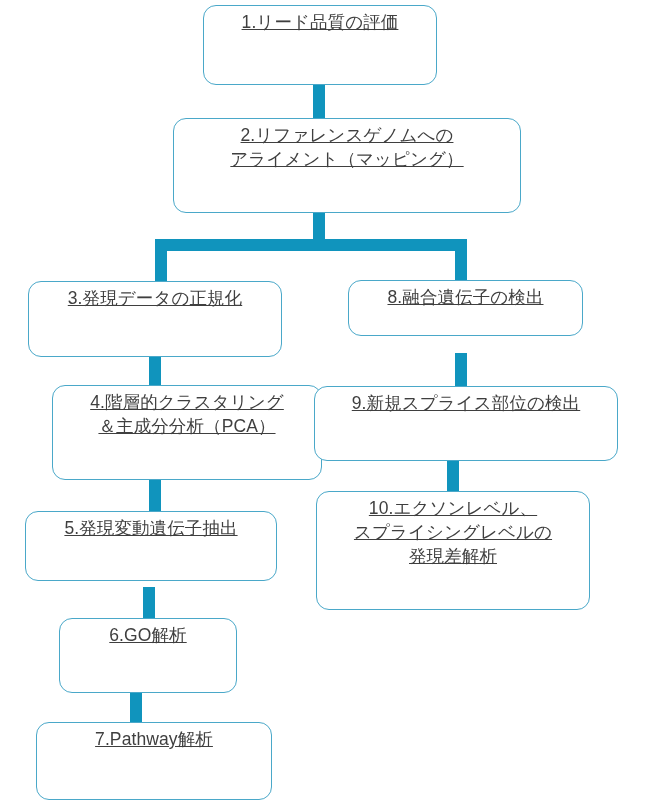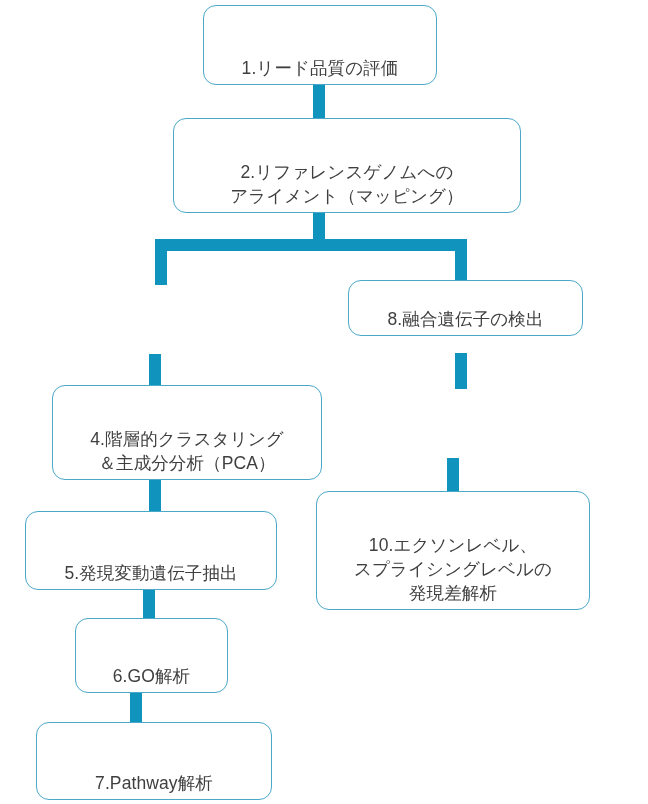--- a/index.html
+++ b/index.html
@@ -22,29 +22,30 @@
     position: absolute;
     background: #1094bd;
   }
   .node {
     position: absolute;
     box-sizing: border-box;
     border: 1.3px solid #4aa8c9;
     border-radius: 13px;
     background: #ffffff;
     display: flex;
-    align-items: flex-end;
+    align-items: flex-start;
     justify-content: center;
     text-align: center;
     color: #3f3f3f;
     font-size: 17.5px;
     line-height: 1.38;
     letter-spacing: 0.1px;
     padding: 4px 20px;
     z-index: 2;
+    text-decoration: underline;
   }
   .node .node-label {
     display: block;
     white-space: pre-line;
   }
 </style>
 </head>
 <body>
 
 <div id="flow-root">
@@ -73,42 +74,48 @@
 
   <div class="node" style="left:203px; top:5px; width:234px; height:80px;">
     <span class="node-label">1.リード品質の評価</span>
   </div>
 
   <div class="node" style="left:173px; top:118px; width:348px; height:95px;">
     <span class="node-label">2.リファレンスゲノムへの
 アライメント（マッピング）</span>
   </div>
 
+  <div class="node" style="left:28px; top:281px; width:254px; height:76px;">
+    <span class="node-label">3.発現データの正規化</span>
+  </div>
 
   <div class="node" style="left:20px; top:385px; width:270px; height:95px;margin-left:32px;">
     <span class="node-label">4.階層的クラスタリング
 ＆主成分分析（PCA）</span>
   </div>
 
-  <div class="node" style="left:25px; top:511px; width:252px; height:79px;">
+  <div class="node" style="left:25px; top:511px; width:252px; height:70px;">
     <span class="node-label">5.発現変動遺伝子抽出</span>
   </div>
 
-  <div class="node" style="left:75px; top:618px; width:153px; height:75px;">
+  <div class="node" style="left:59px; top:618px; width:178px; height:75px;">
     <span class="node-label">6.GO解析</span>
   </div>
 
   <div class="node" style="left:36px; top:722px; width:236px; height:78px;">
     <span class="node-label">7.Pathway解析</span>
   </div>
 
   <div class="node" style="left:348px; top:280px; width:235px; height:56px;">
     <span class="node-label">8.融合遺伝子の検出</span>
   </div>
 
+  <div class="node" style="left:314px; top:386px; width:304px; height:75px;">
+    <span class="node-label">9.新規スプライス部位の検出</span>
+  </div>
 
   <div class="node" style="left:316px; top:491px; width:274px; height:119px;">
     <span class="node-label">10.エクソンレベル、
 スプライシングレベルの
 発現差解析</span>
   </div>
 
 </div>
 
 </body></html>

